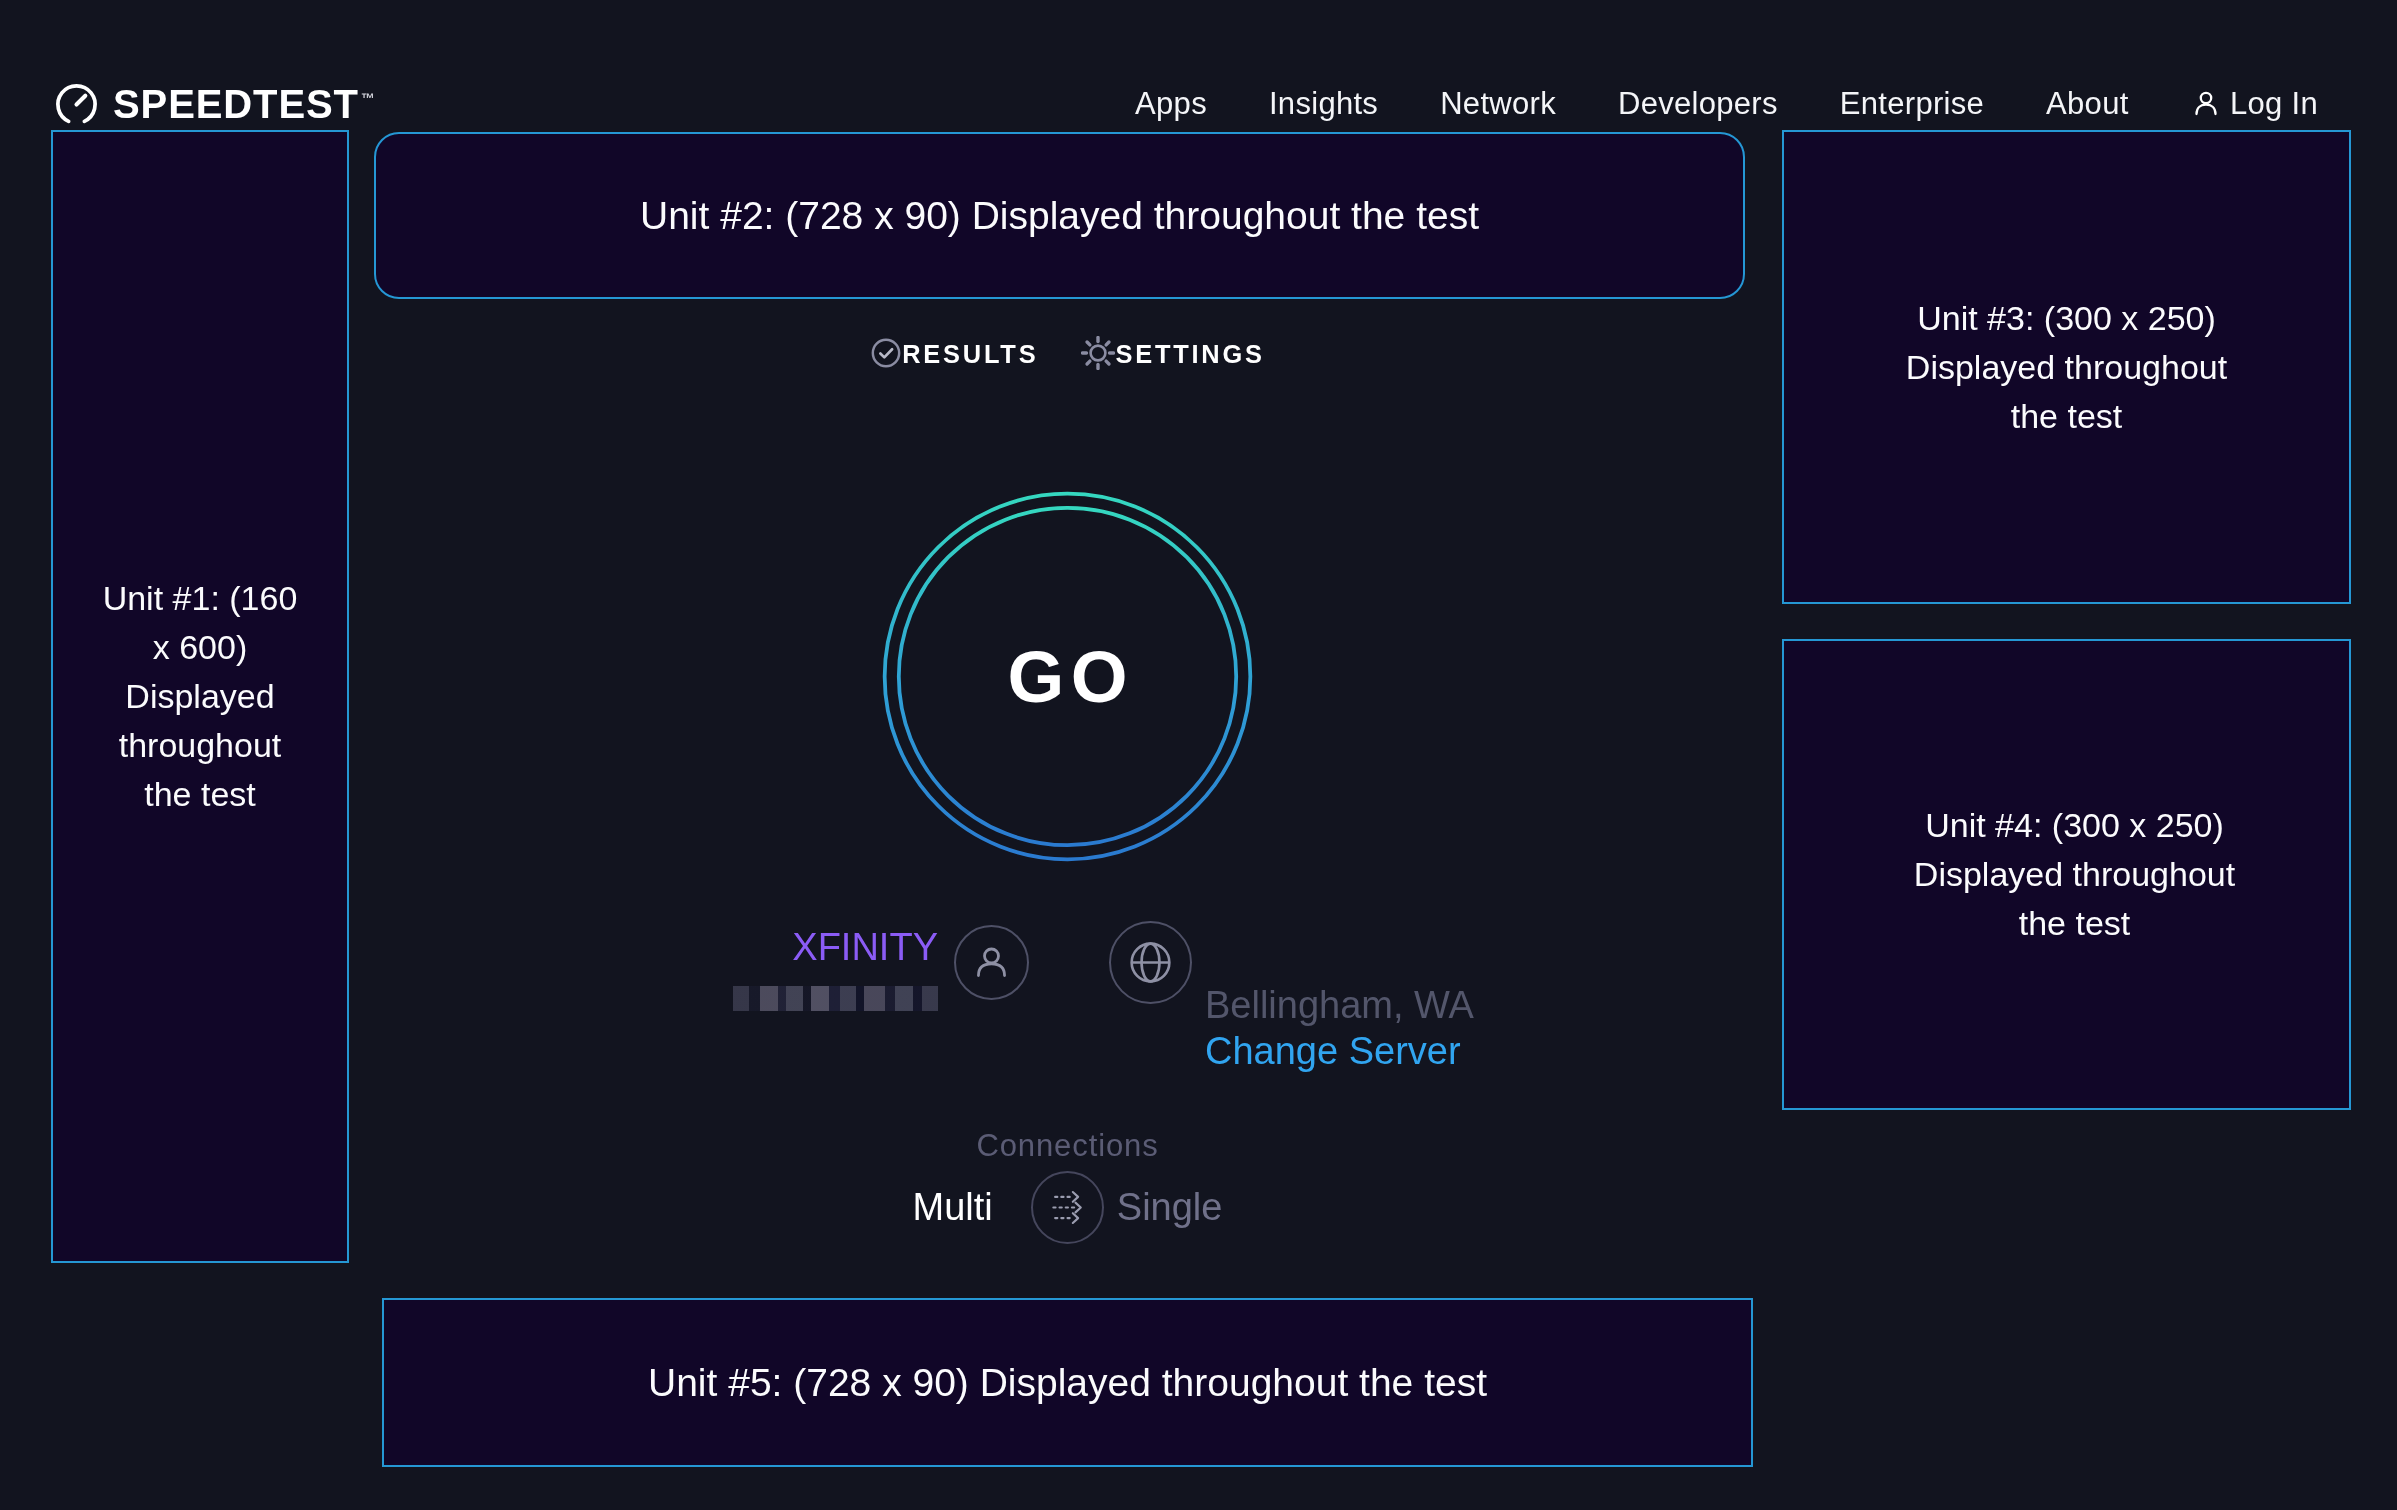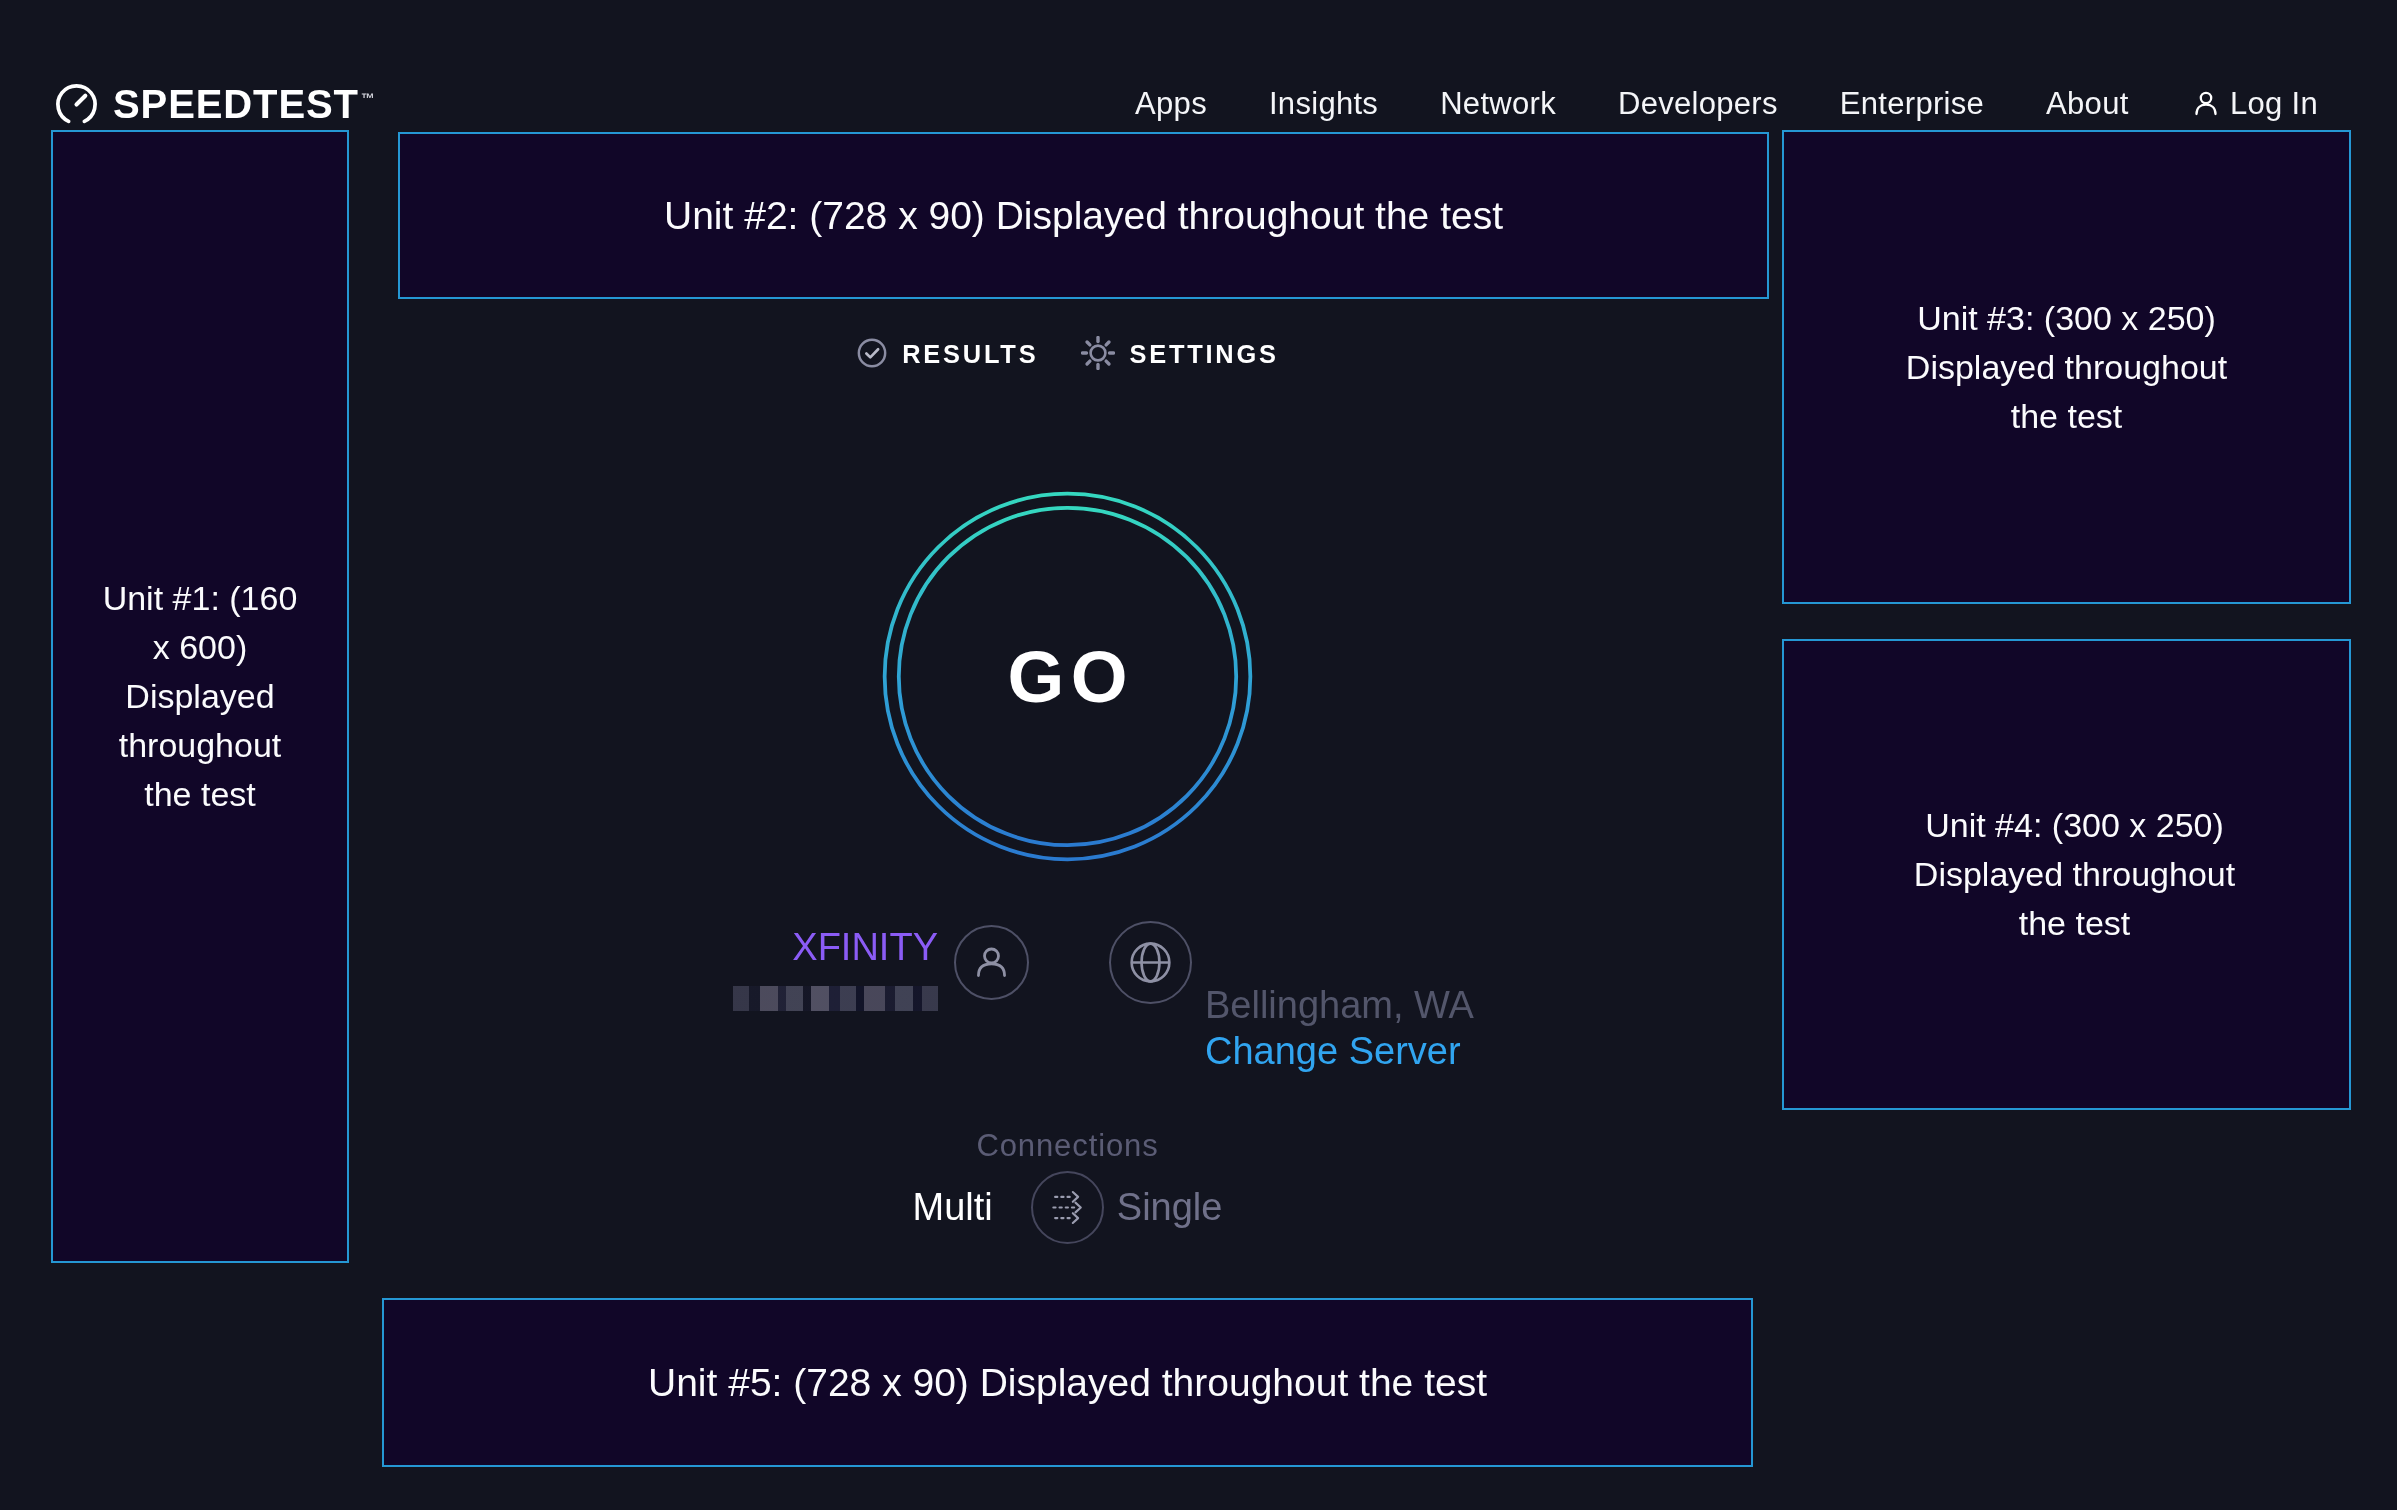--- a/index.html
+++ b/index.html
@@ -29,35 +29,35 @@
 
   
   .ad {
     position:absolute; background:#110628; border:2.8px solid #2597d4;
     display:flex; align-items:center; justify-content:center;
     text-align:center; color:#fbfbfd; cursor:pointer;
   }
   .ad-inner { line-height:49px; }
   #ad1 { left:51px;  top:130px;  width:298px;  height:1133px; font-size:34px; }
   #ad1 .ad-inner { max-width:200px; }
-  #ad2 { left:398px; top:132px;  width:1371px; height:167px;  font-size:39px; }
+  #ad2 { left:374px; top:132px;  width:1371px; height:167px;  font-size:39px;border-radius:25px; }
   #ad3 { left:1782px; top:130px; width:569px;  height:474px;  font-size:34px; }
   #ad3 .ad-inner { max-width:331px; }
   #ad4 { left:1782px; top:639px; width:569px;  height:471px;  font-size:34px; }
   #ad4 .ad-inner { max-width:331px;margin-left:16px; }
   #ad5 { left:382px; top:1298px; width:1371px; height:169px;  font-size:39px; }
 
   
   .center-col { position:absolute; left:382px; top:298px; width:1371px; height:999px; }
 
   .tabs {
     position:absolute; top:38px; left:0; width:100%;
     display:flex; justify-content:center; gap:43px; align-items:center;
   }
-  .tab { display:flex; align-items:center; gap:14px; cursor:pointer;justify-content:center; }
+  .tab { display:flex; align-items:center; cursor:pointer;justify-content:center; }
   .tab-label { font-size:25.4px; font-weight:700; letter-spacing:2.8px; color:#fff; }
 
   .go-wrap { position:absolute; left:497px; top:190px; width:377px; height:377px; cursor:pointer; }
   .go-wrap svg { position:absolute; left:0; top:0; }
   .go-label {
     position:absolute; left:0; top:0; width:377px; height:377px;
     display:flex; align-items:center; justify-content:center;
     font-size:73px; font-weight:600; letter-spacing:6.6px; color:#fff;
     padding-left:6.6px;
   }

